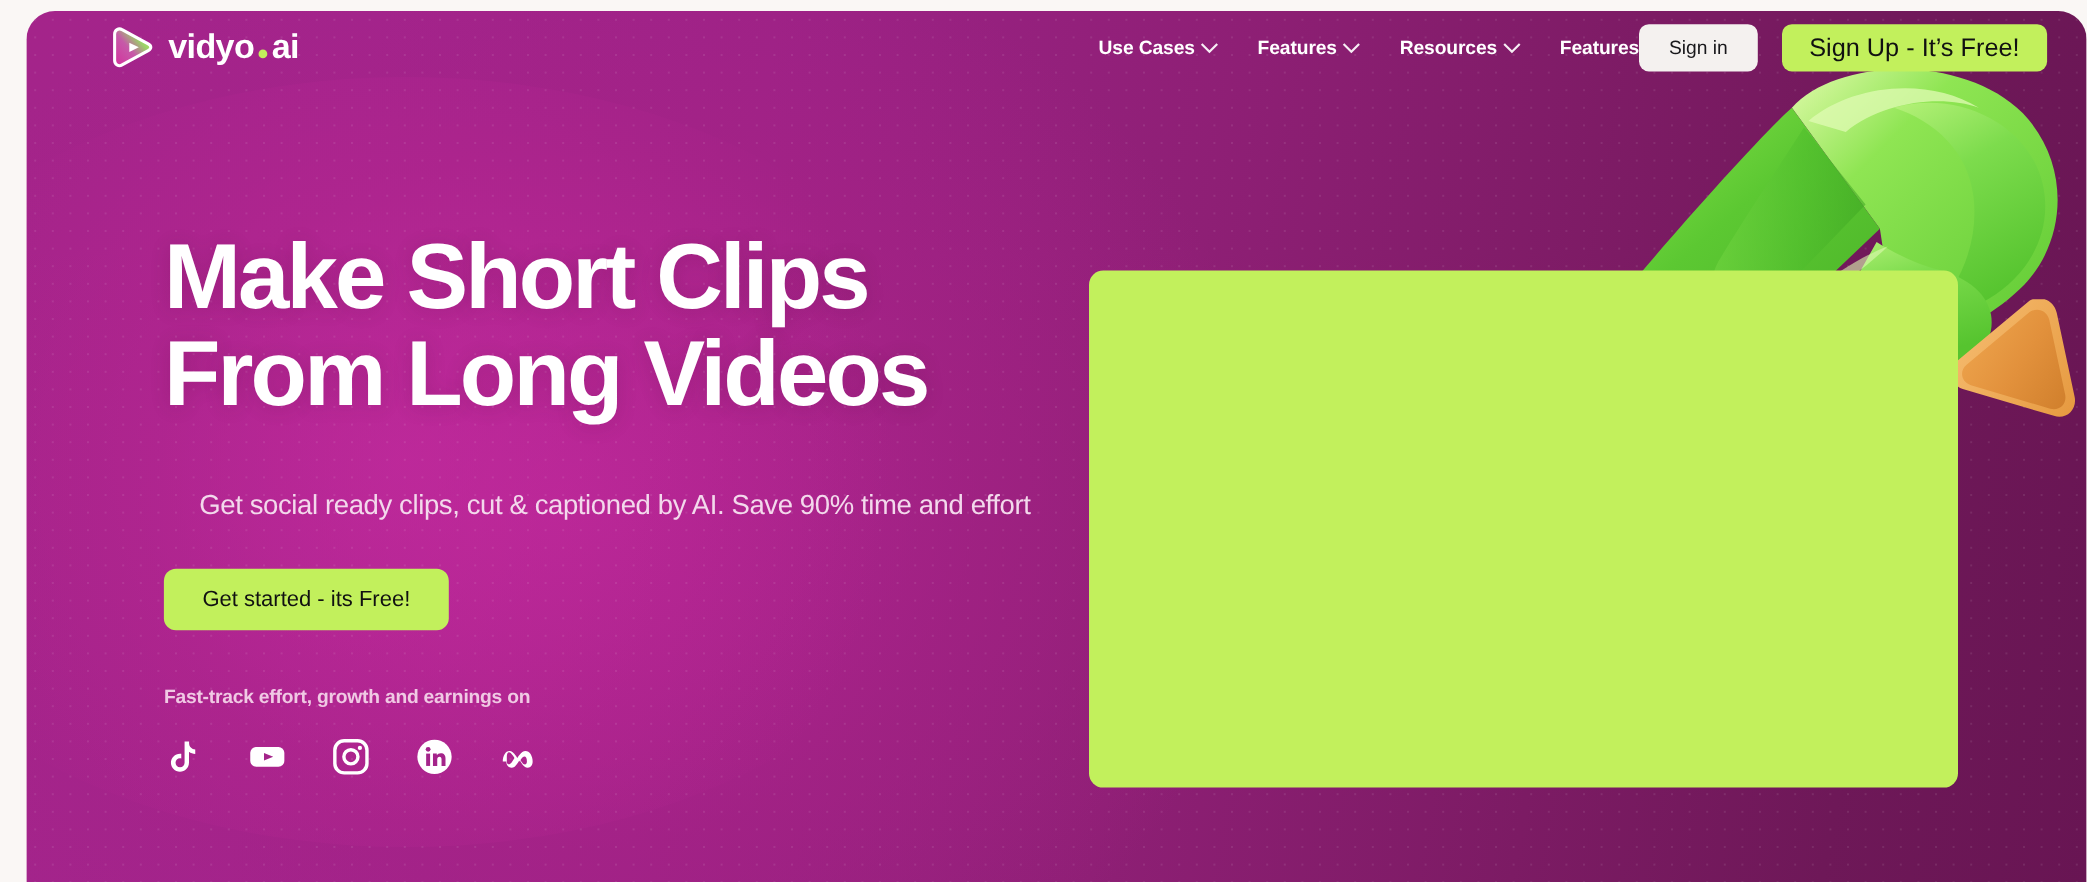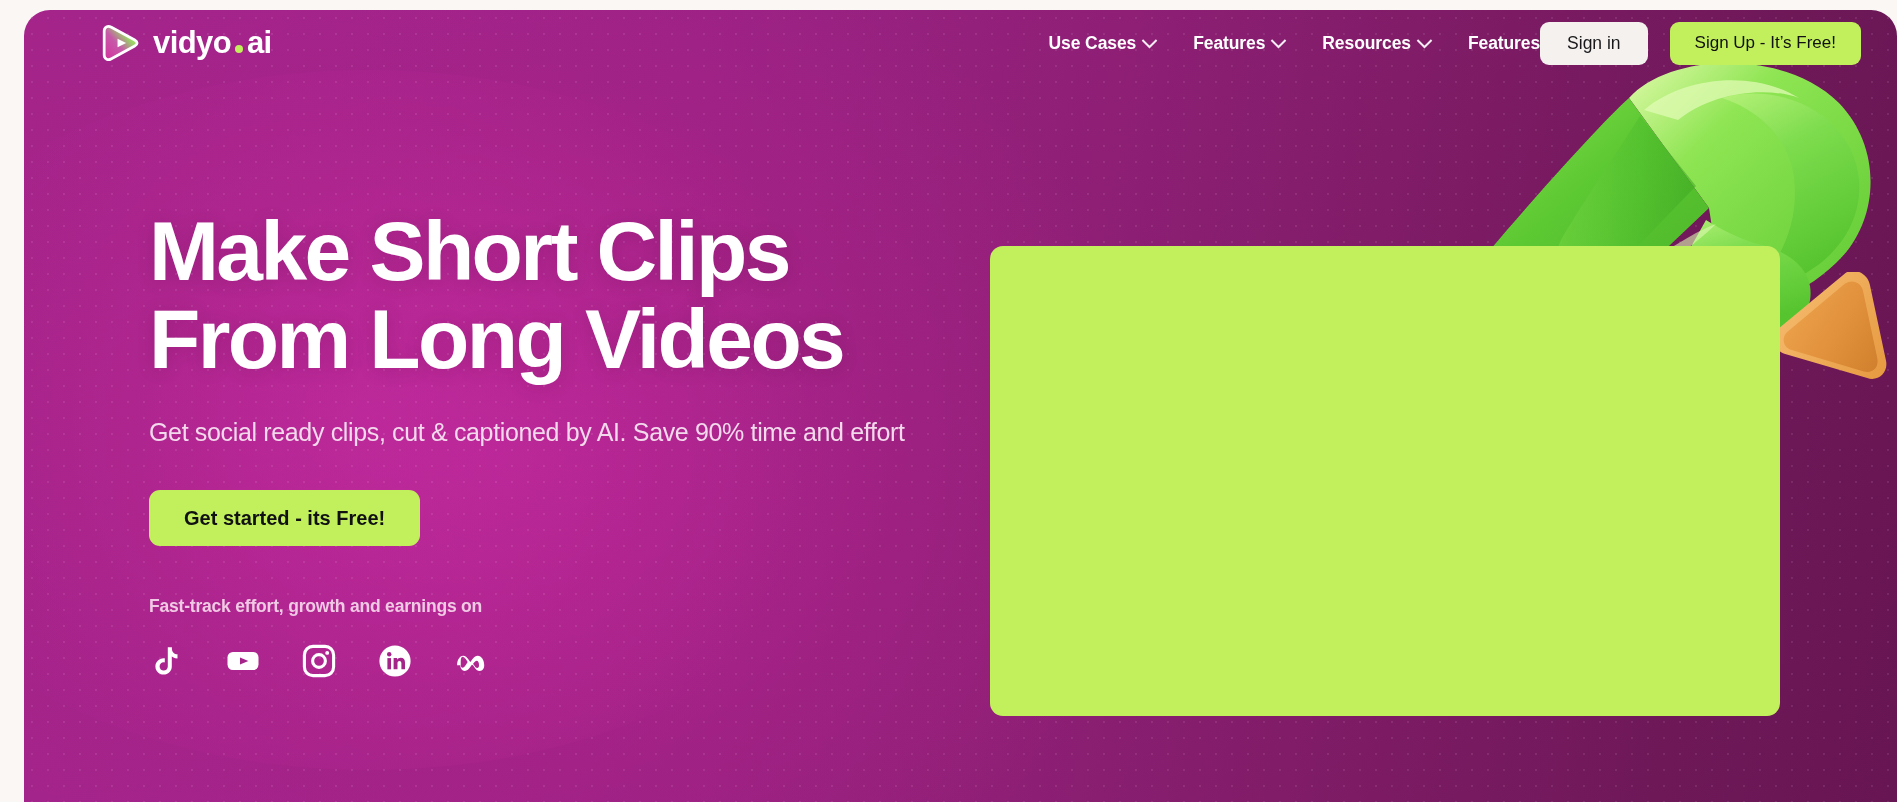--- a/index.html
+++ b/index.html
@@ -171,21 +171,21 @@
     cursor: pointer;
     white-space: nowrap;
   }
   .btn-signup {
     background: #c2f05c;
     color: #111111;
     border: none;
     border-radius: 9px;
     height: 43px;
     padding: 0 25px;
-    font-size: 17px;
+    font-size: 23px;
     font-weight: 500;
     font-family: inherit;
     cursor: pointer;
     white-space: nowrap;
   }
 
   
   .hero-body {
     position: absolute;
     left: 125px;
@@ -198,38 +198,39 @@
     color: #ffffff;
     font-size: 84px;
     line-height: 1.0;
     font-weight: 700;
     letter-spacing: -2.6px;
     text-shadow: 0 2px 18px rgba(60,0,45,0.16);
   }
   .headline .l2 { display: block; margin-top: 4px; }
 
   .subhead {
-    margin-top: 37px;
+    margin-top: 64px;
     color: #f3d9ec;
     font-size: 25px;
     font-weight: 400;
     letter-spacing: -0.35px;
+    text-align: center;
   }
 
   .cta {
     margin-top: 43px;
     display: inline-block;
     background: #c2f05c;
     color: #111111;
     border: none;
     border-radius: 11px;
     height: 56px;
     padding: 0 35px;
     font-size: 20px;
-    font-weight: 700;
+    font-weight: 400;
     font-family: inherit;
     cursor: pointer;
     white-space: nowrap;
   }
 
   .socialproof {
     margin-top: 50px;
     color: #f0c9e4;
     font-size: 17.5px;
     font-weight: 700;

